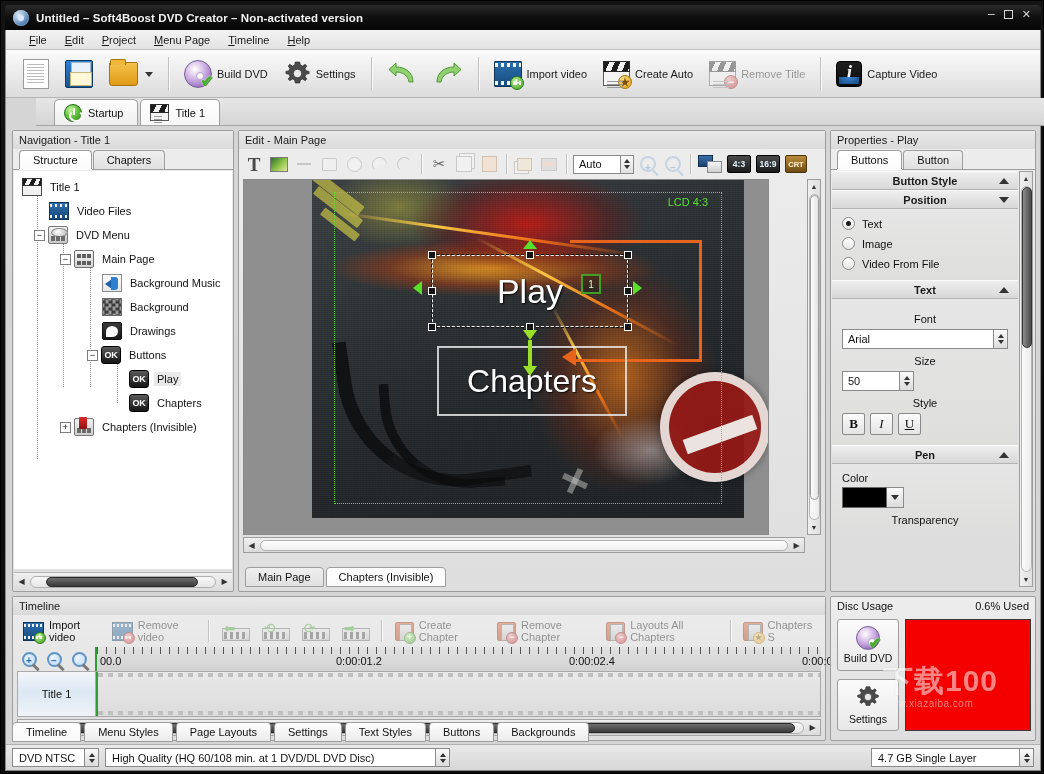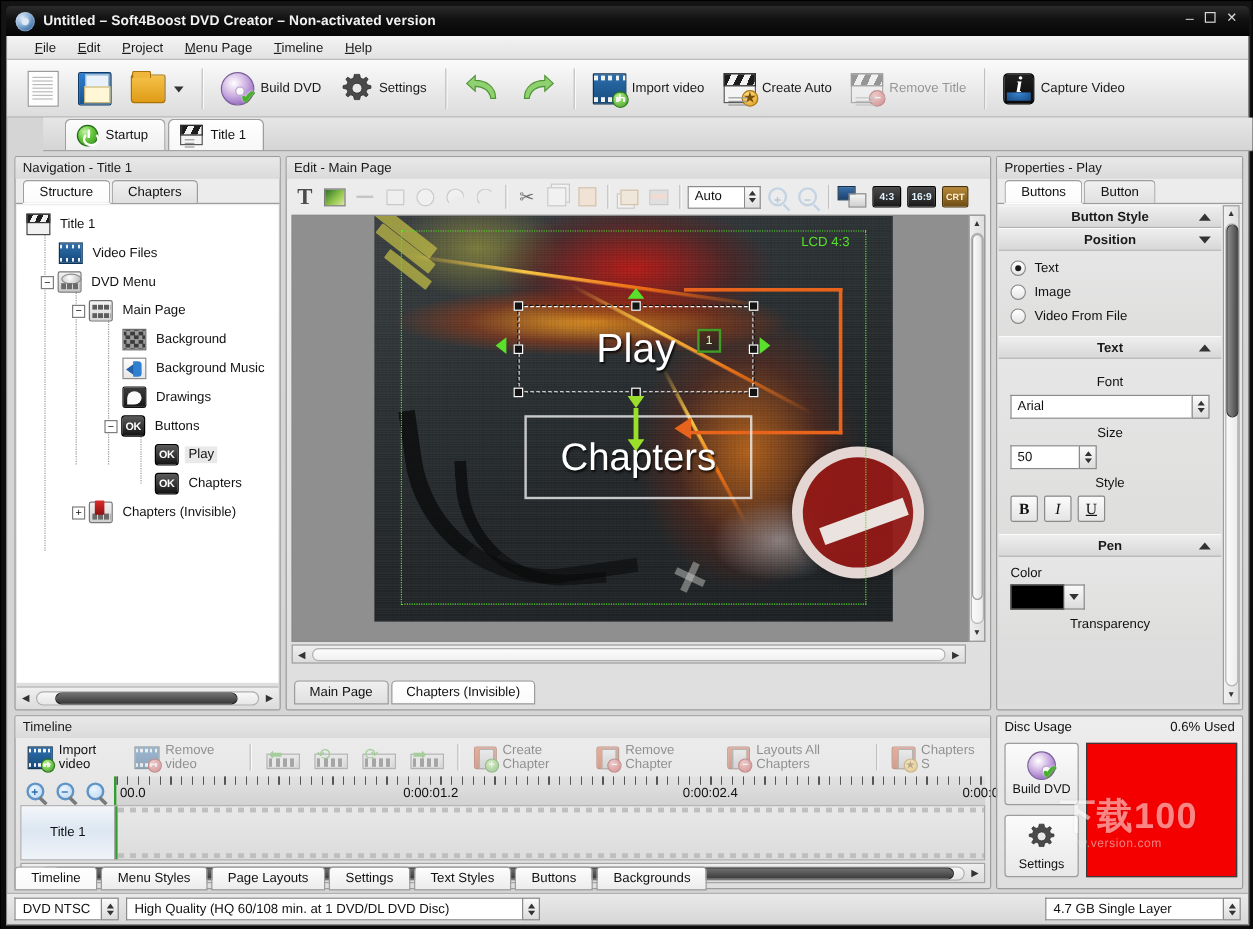--- a/index.html
+++ b/index.html
@@ -295,21 +295,21 @@
      background:linear-gradient(180deg,#b98a3a,#6e4c14); border:1px solid #4a3208;
      display:flex; align-items:center; justify-content:center;
      font-size:7.5px; color:#fff4d8; font-weight:bold; }
   .btnlayer { width:24px; height:18px; position:relative; }
   .btnlayer::before { content:""; position:absolute; left:0; top:0; width:13px; height:10px;
      background:linear-gradient(180deg,#3a6fa8,#1c4270); border:1px solid #12304f; }
   .btnlayer::after { content:""; position:absolute; right:0; bottom:0; width:13px; height:10px;
      background:linear-gradient(180deg,#f4f4f4,#d0d0d0); border:1px solid #8a8a8a; }
 
   
-  .canvas-wrap { position:absolute; left:4px; top:48px; width:578px; height:356px;
+  .canvas-wrap { position:absolute; left:4px; top:48px; width:526px; height:356px;
      border:1px solid #8a8a8a; background:#8f8f8f; overflow:hidden; }
   .canvas-inner { position:absolute; left:0; top:0; width:560px; height:338px; }
   .canvas-art {
      position:absolute; left:68px; top:0; width:432px; height:338px;
      background:
        radial-gradient(ellipse 90px 55px at 78% 80%, rgba(200,200,200,.55) 0%, rgba(120,120,120,0) 62%),
        radial-gradient(ellipse 150px 70px at 50% 13%, rgba(190,25,20,.92) 0%, rgba(120,15,12,.35) 55%, rgba(0,0,0,0) 78%),
        radial-gradient(ellipse 230px 40px at 42% 26%, rgba(255,170,30,.85) 0%, rgba(190,60,10,.45) 45%, rgba(0,0,0,0) 72%),
        radial-gradient(ellipse 120px 150px at 72% 58%, rgba(235,120,20,.70) 0%, rgba(150,40,8,.30) 50%, rgba(0,0,0,0) 78%),
        radial-gradient(ellipse 100px 60px at 20% 8%, rgba(180,175,60,.55) 0%, rgba(0,0,0,0) 70%),
@@ -711,28 +711,28 @@
 
         <div class="tnode">
           <span class="tspace" style="width:42px"></span>
           <span class="expander">−</span>
           <span class="ticon ti-page"></span>
           <span class="tlabel">Main Page</span>
         </div>
 
         <div class="tnode">
           <span class="tspace" style="width:84px"></span>
+          <span class="ticon ti-music"></span>
+          <span class="tlabel">Background Music</span>
+        </div>
+
+        <div class="tnode">
+          <span class="tspace" style="width:84px"></span>
           <span class="ticon ti-bg"></span>
           <span class="tlabel">Background</span>
-        </div>
-
-        <div class="tnode">
-          <span class="tspace" style="width:84px"></span>
-          <span class="ticon ti-music"></span>
-          <span class="tlabel">Background Music</span>
         </div>
 
         <div class="tnode">
           <span class="tspace" style="width:84px"></span>
           <span class="ticon ti-draw"></span>
           <span class="tlabel">Drawings</span>
         </div>
 
         <div class="tnode">
           <span class="tspace" style="width:69px"></span>
@@ -1130,21 +1130,21 @@
               </g>
               <circle cx="13.5" cy="13.5" r="4.2" fill="#e8e8e8" stroke="#333" stroke-width="0.8"></circle>
             </svg>
           </span>
           <span class="lbl">Settings</span>
         </div>
       </div>
       <div class="usage-bar"></div>
       <div class="watermark">
         <div class="wm-text">下载100</div>
-        <div class="wm-sub">www.version.com</div>
+        <div class="wm-sub">www.xiazaiba.com</div>
       </div>
     </div>
 
     <div class="bottom-tabs">
       <div class="btab active">
         <span>Timeline</span>
       </div>
       <div class="btab">
         <span>Menu Styles</span>
       </div>

